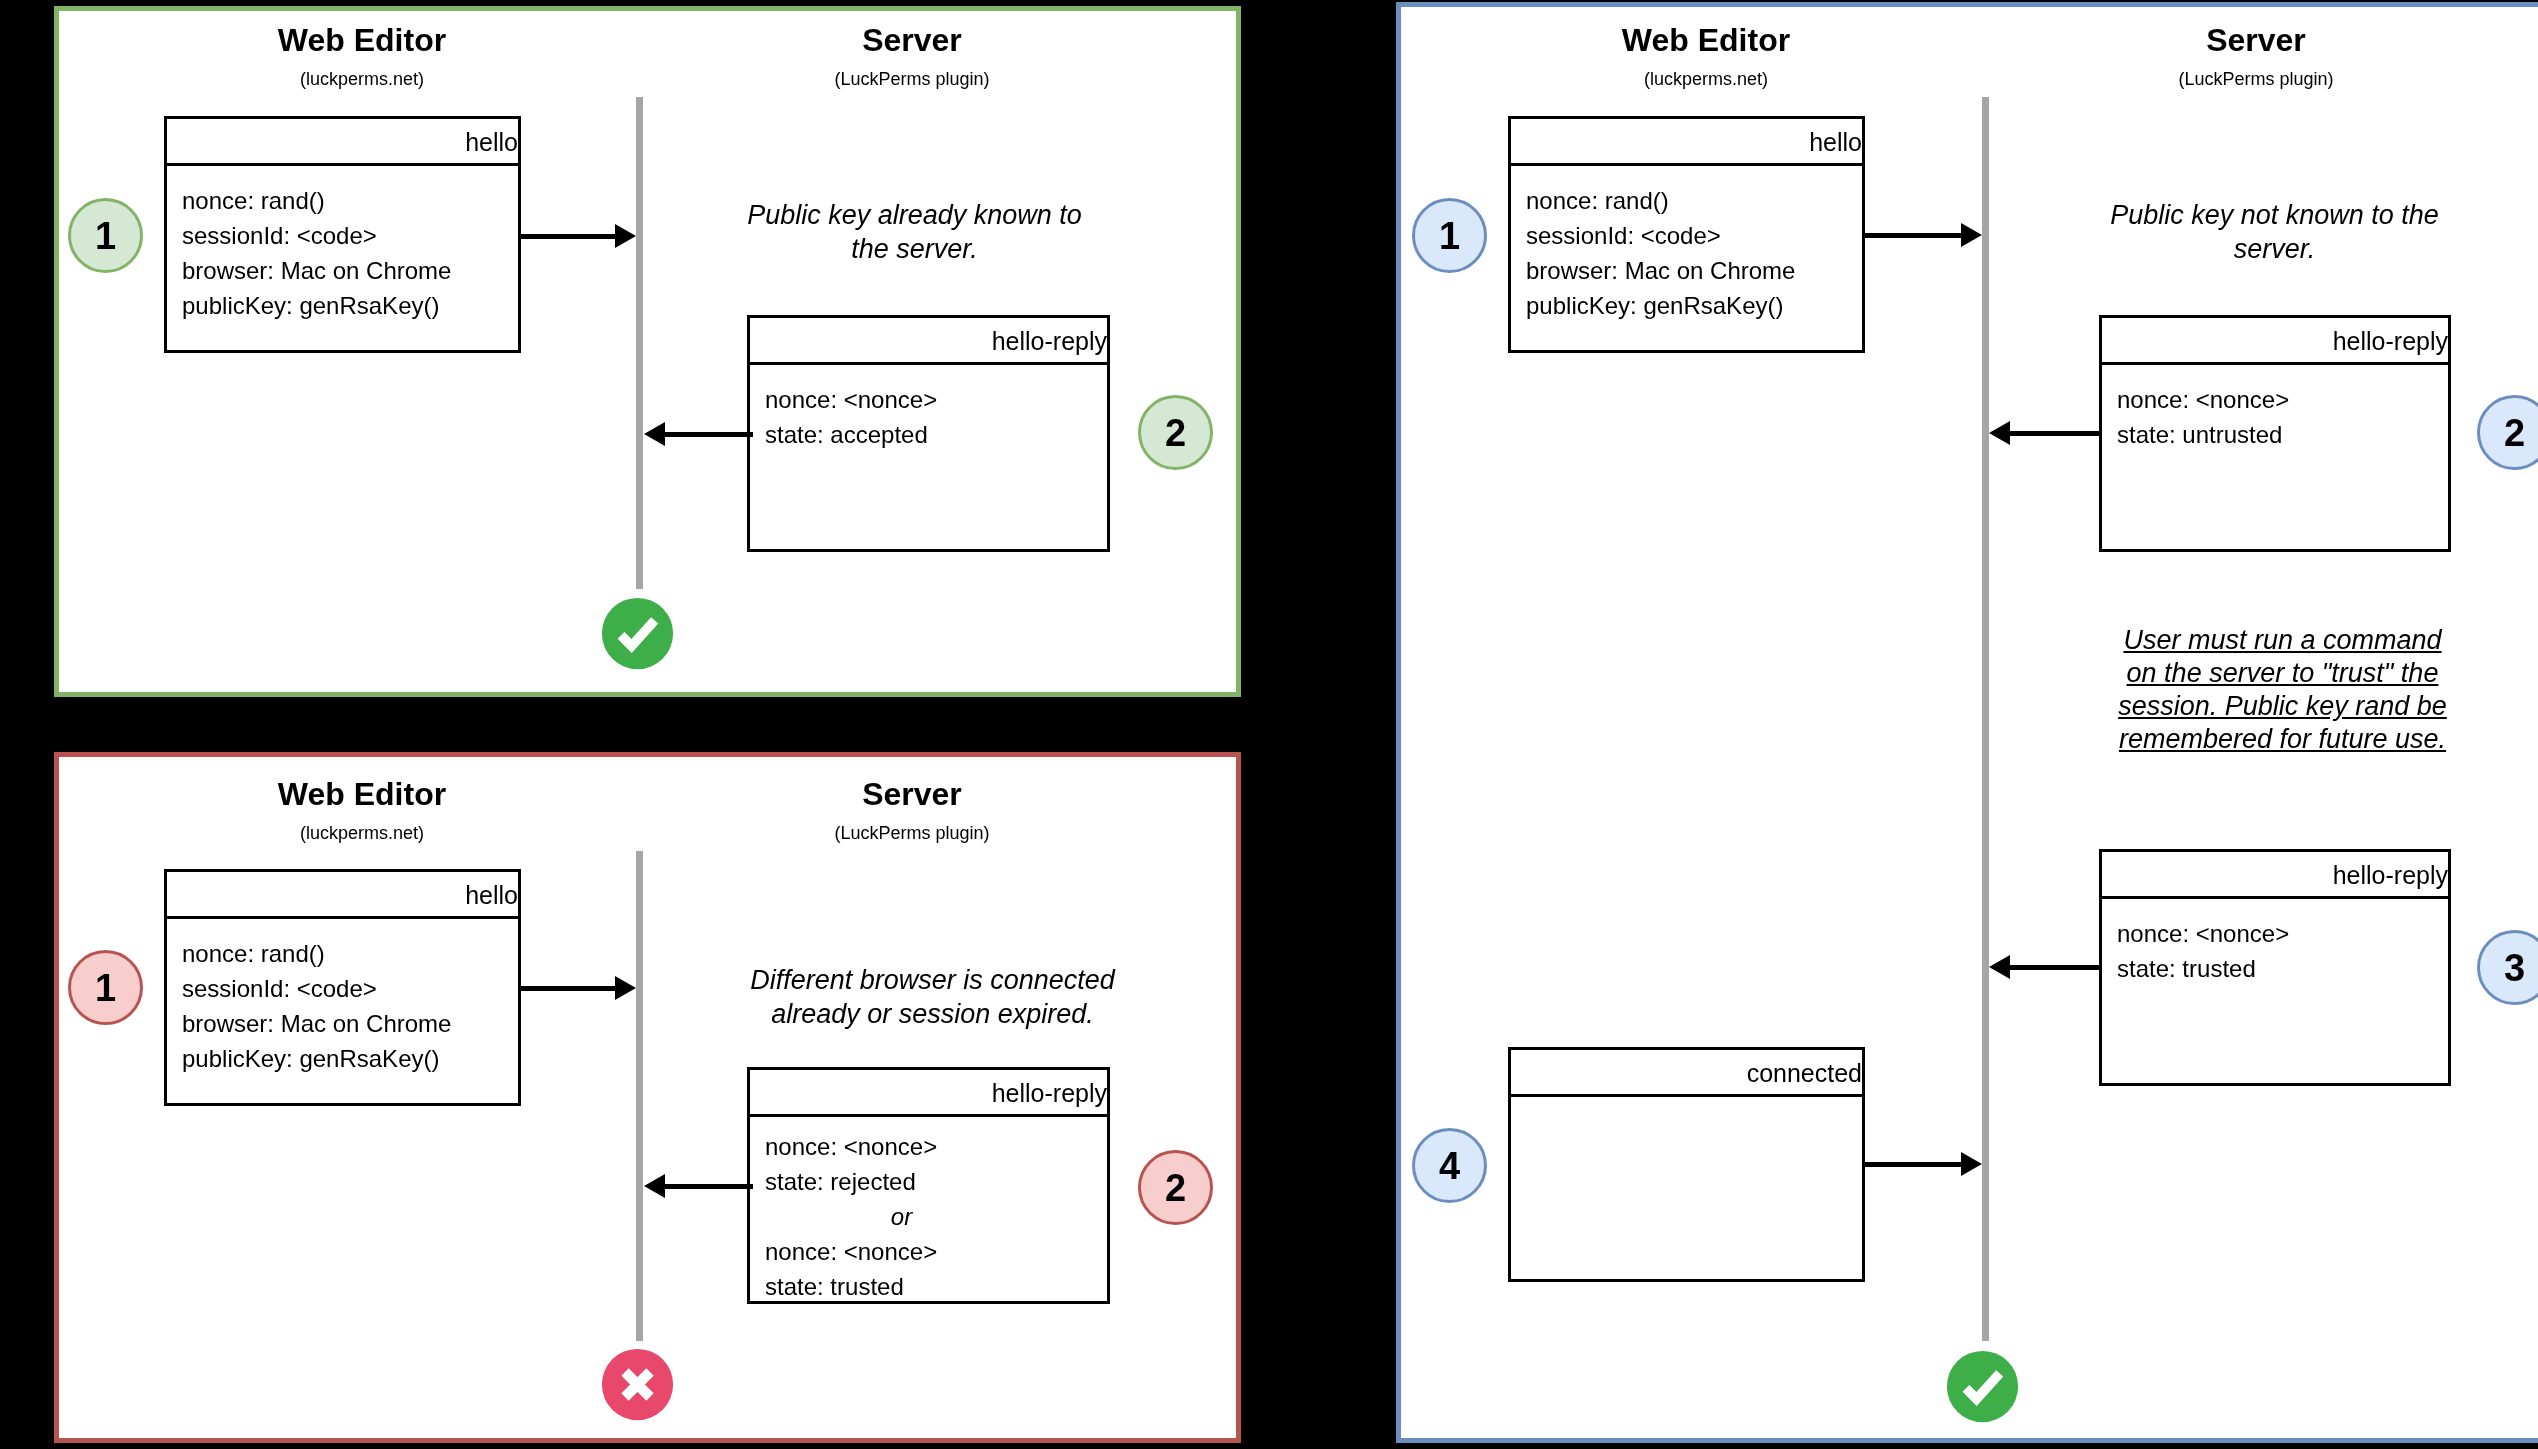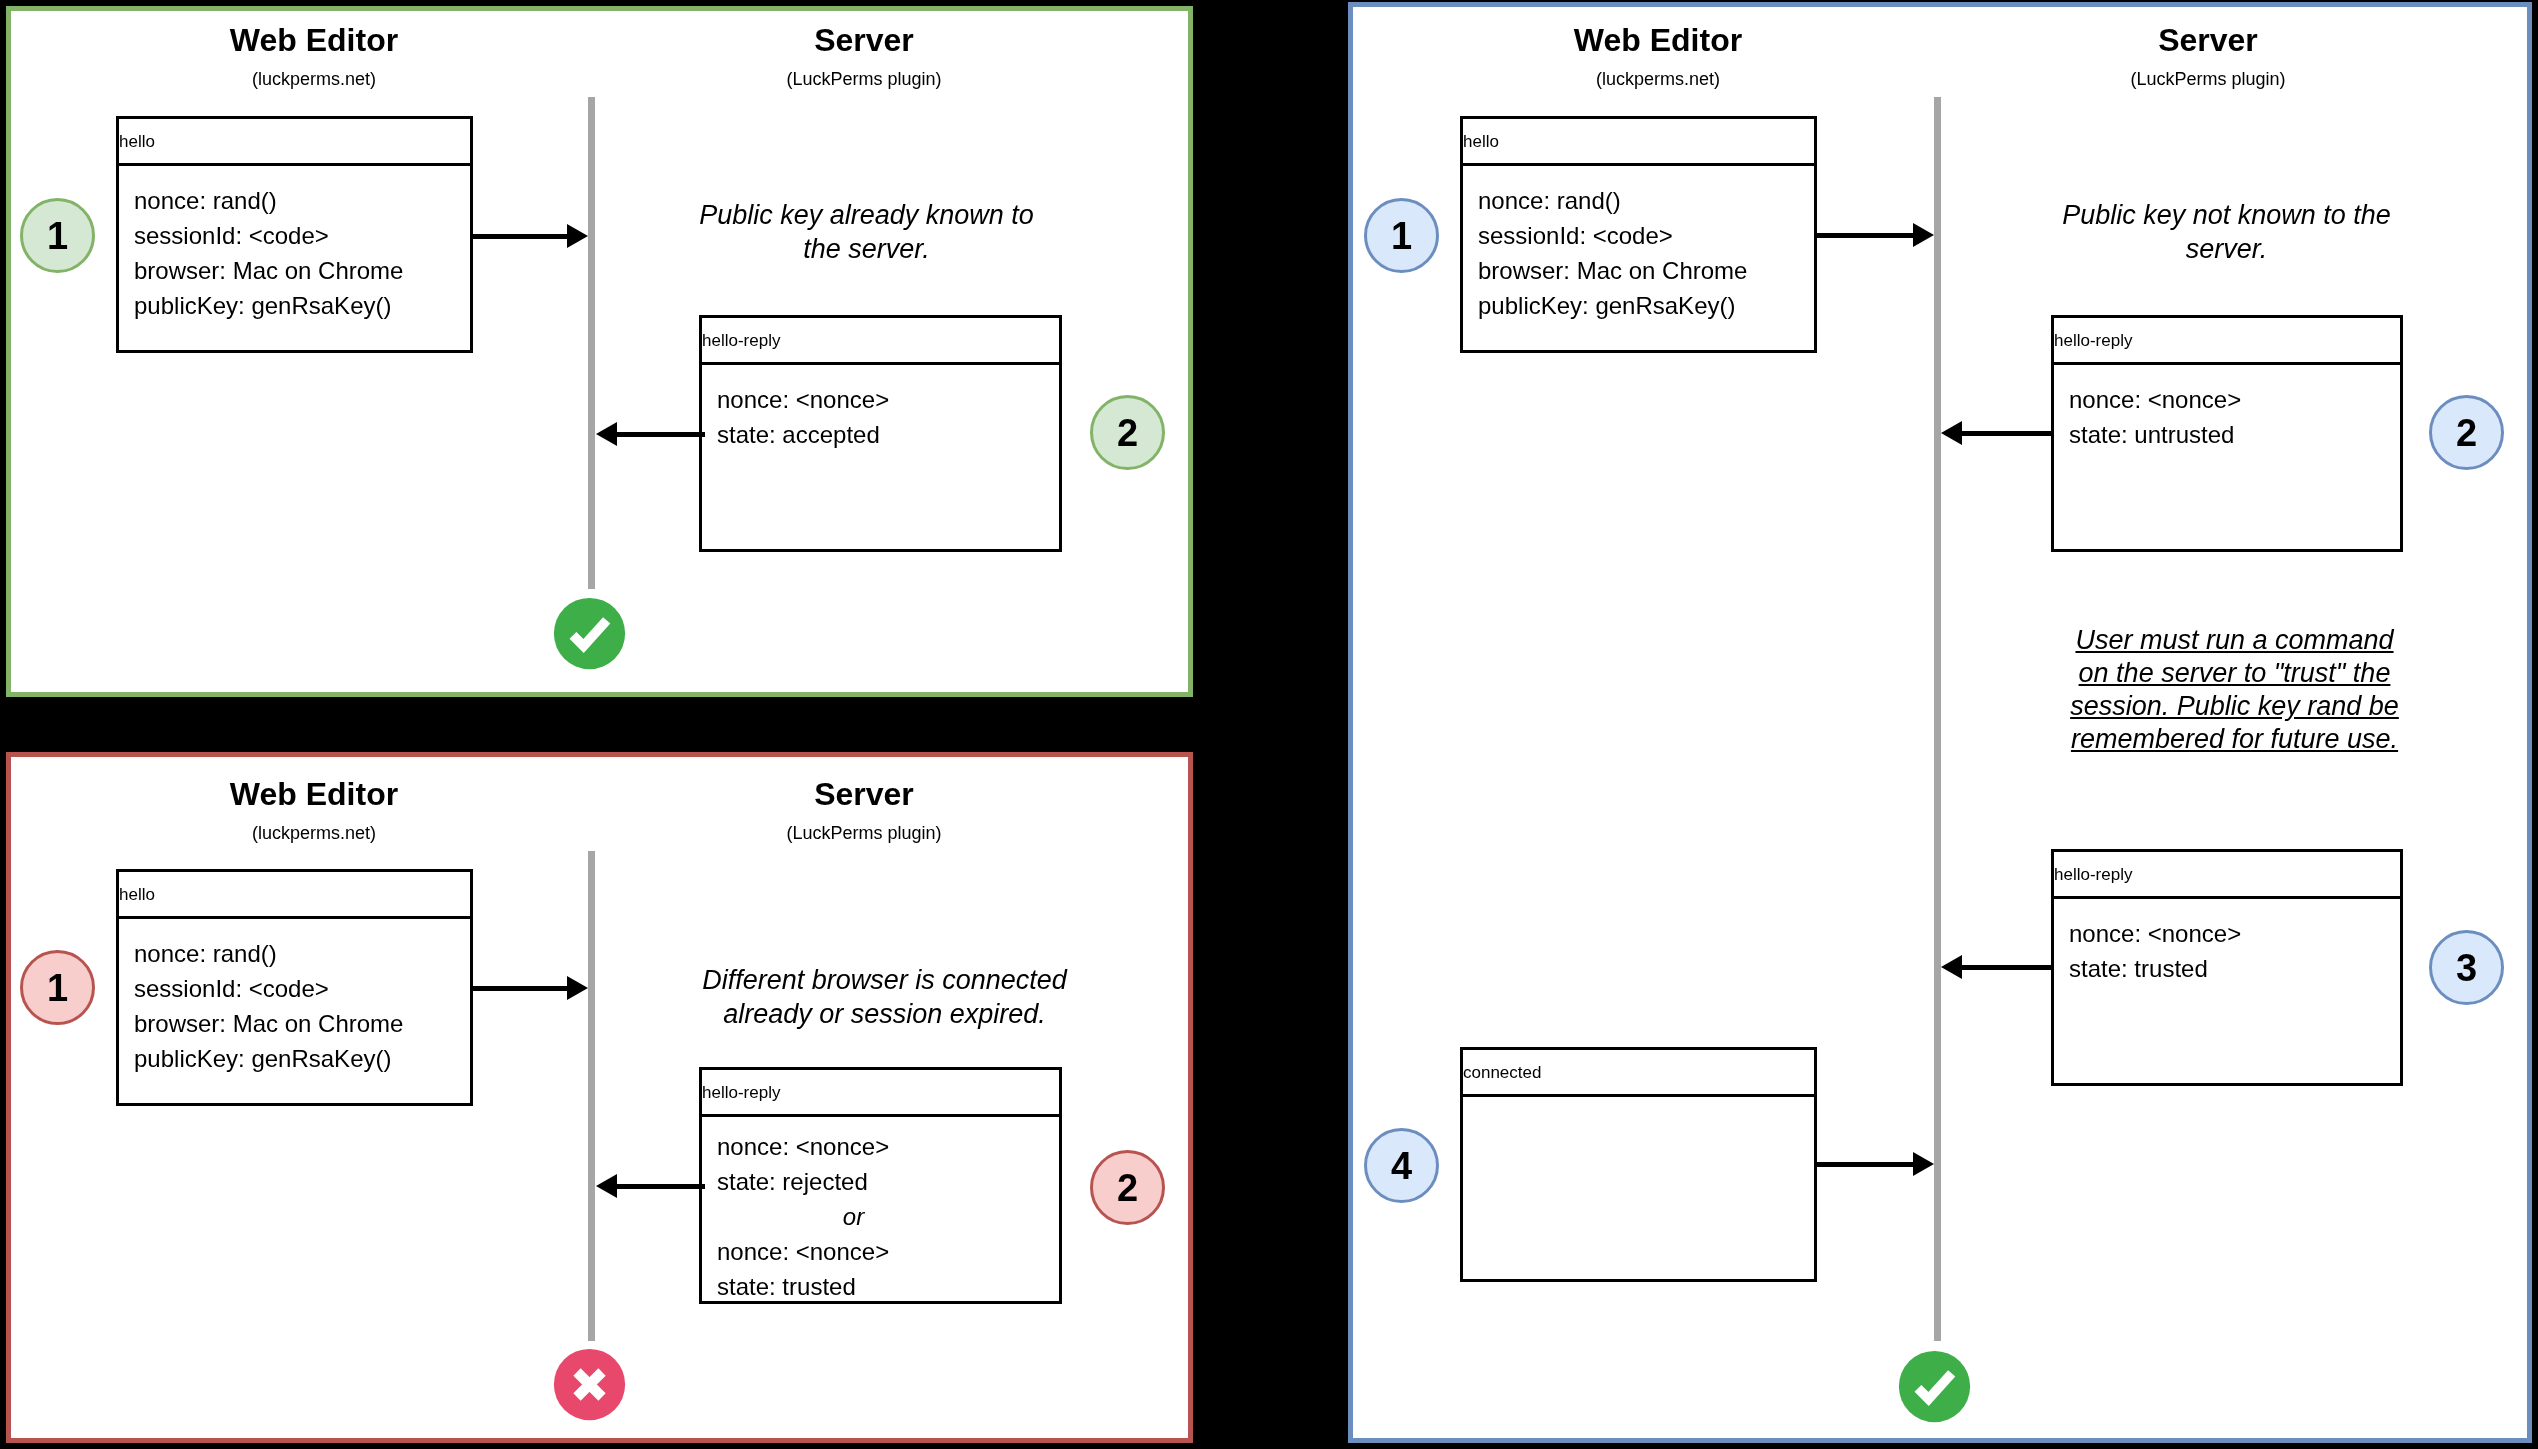--- a/index.html
+++ b/index.html
@@ -1,26 +1,26 @@
 <!DOCTYPE html>
 <html><head>
 <meta charset="utf-8">
 <style>
   html,body{margin:0;padding:0;background:#000;}
   body{width:2538px;height:1449px;position:relative;font-family:"Liberation Sans",sans-serif;color:#000;overflow:hidden;}
-  .panel{position:absolute;background:#fff;box-sizing:border-box;}
+  .panel{position:absolute;background:#fff;box-sizing:border-box;margin-left:48px;}
   .panel-inner{position:absolute;left:-5px;top:-5px;width:2574px;height:1485px;}
   .panel.accepted{left:6px;top:6px;width:1187px;height:691px;border:5px solid #82b366;}
   .panel.rejected{left:6px;top:752px;width:1187px;height:691px;border:5px solid #b85450;}
   .panel.untrusted{left:1348px;top:2px;width:1184px;height:1441px;border:5px solid #6c8ebf;}
   .actor-title{position:absolute;width:396px;text-align:center;font-weight:bold;font-size:32px;line-height:38px;}
   .actor-sub{position:absolute;width:396px;text-align:center;font-size:18px;line-height:24px;}
   .lifeline{position:absolute;width:7px;background:#a6a6a6;}
   .msgbox{position:absolute;border:3px solid #000;background:#fff;box-sizing:border-box;}
-  .msgbox .hdr{height:44px;border-bottom:3px solid #000;text-align:left;font-size:17px;line-height:46px;}
+  .msgbox .hdr{height:44px;border-bottom:3px solid #000;text-align:right;font-size:25px;line-height:46px;}
   .msgbox .body{padding:17px 12px 0 15px;font-size:24px;line-height:35px;}
   .msgbox .body.tight{padding-top:12px;}
   .or-line{font-style:italic;text-align:center;padding-right:57px;}
   .badge{position:absolute;width:75px;height:75px;border-radius:50%;text-align:center;line-height:71px;font-weight:bold;font-size:38px;box-sizing:border-box;border:3px solid;background:#fff;}
   .badge.g{background:#d5e8d4;border-color:#82b366;}
   .badge.r{background:#f8cecc;border-color:#b85450;}
   .badge.b{background:#dae8fc;border-color:#6c8ebf;}
   .arrow{position:absolute;background:#000;height:5px;}
   .arrow.right:after{content:"";position:absolute;right:-20px;top:-10px;width:0;height:0;border-left:21px solid #000;border-top:12px solid transparent;border-bottom:12px solid transparent;}
   .arrow.left:after{content:"";position:absolute;left:-20px;top:-10px;width:0;height:0;border-right:21px solid #000;border-top:12px solid transparent;border-bottom:12px solid transparent;}

